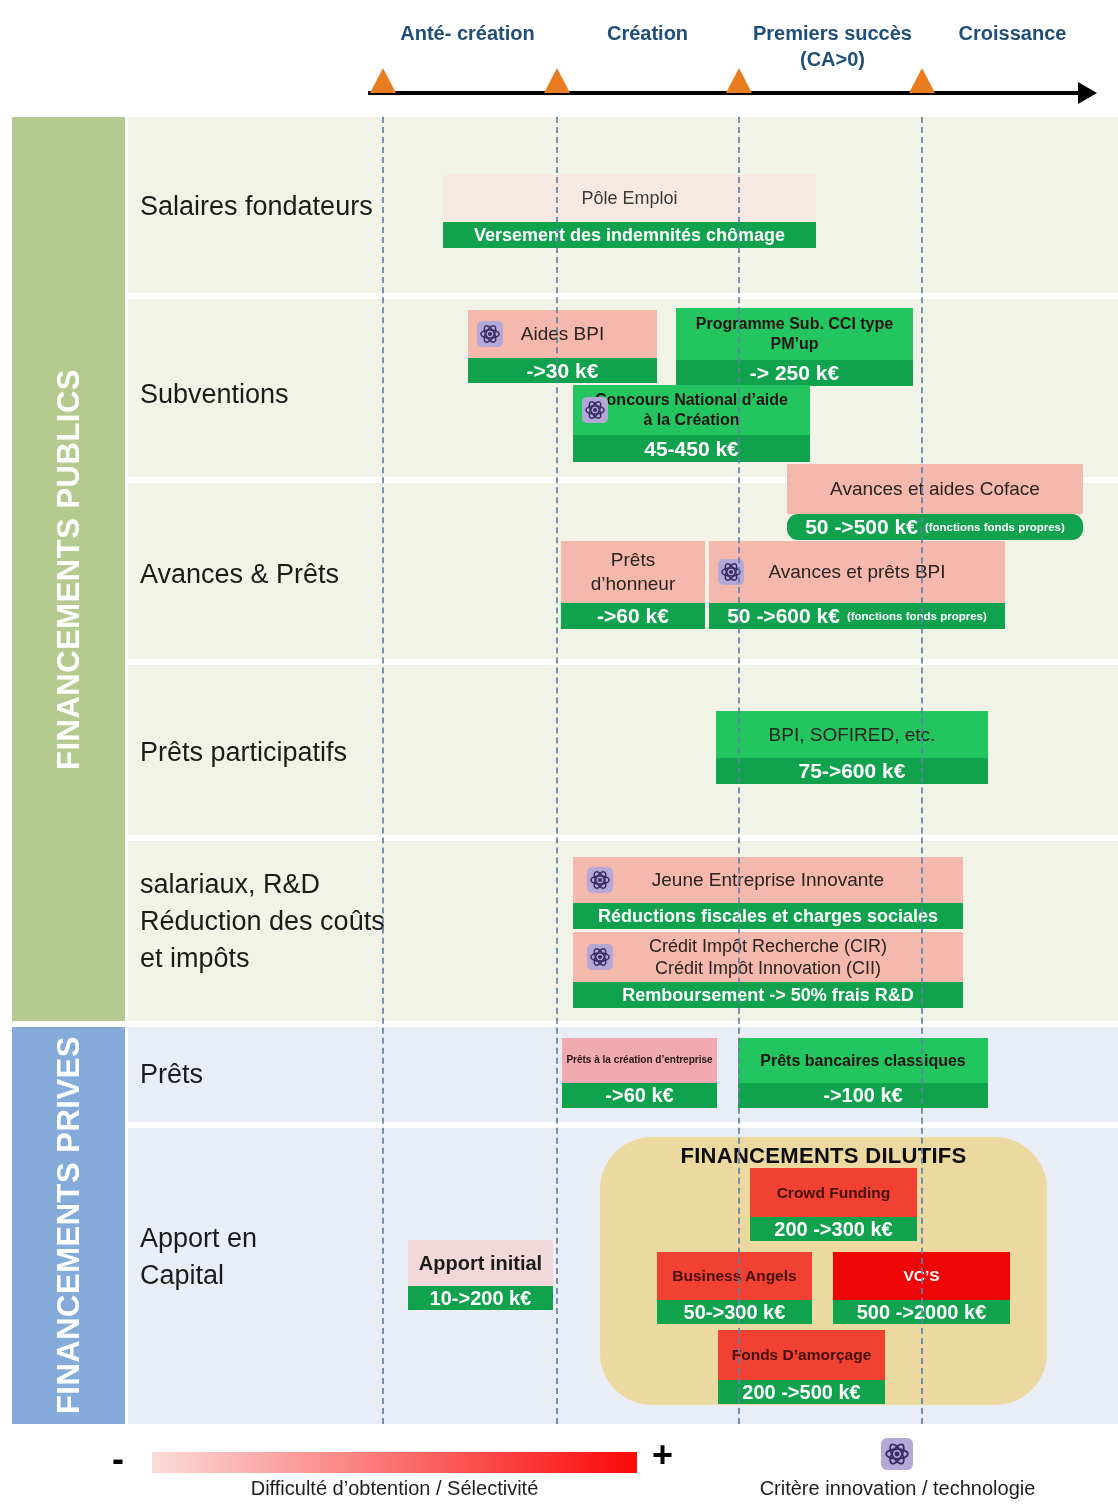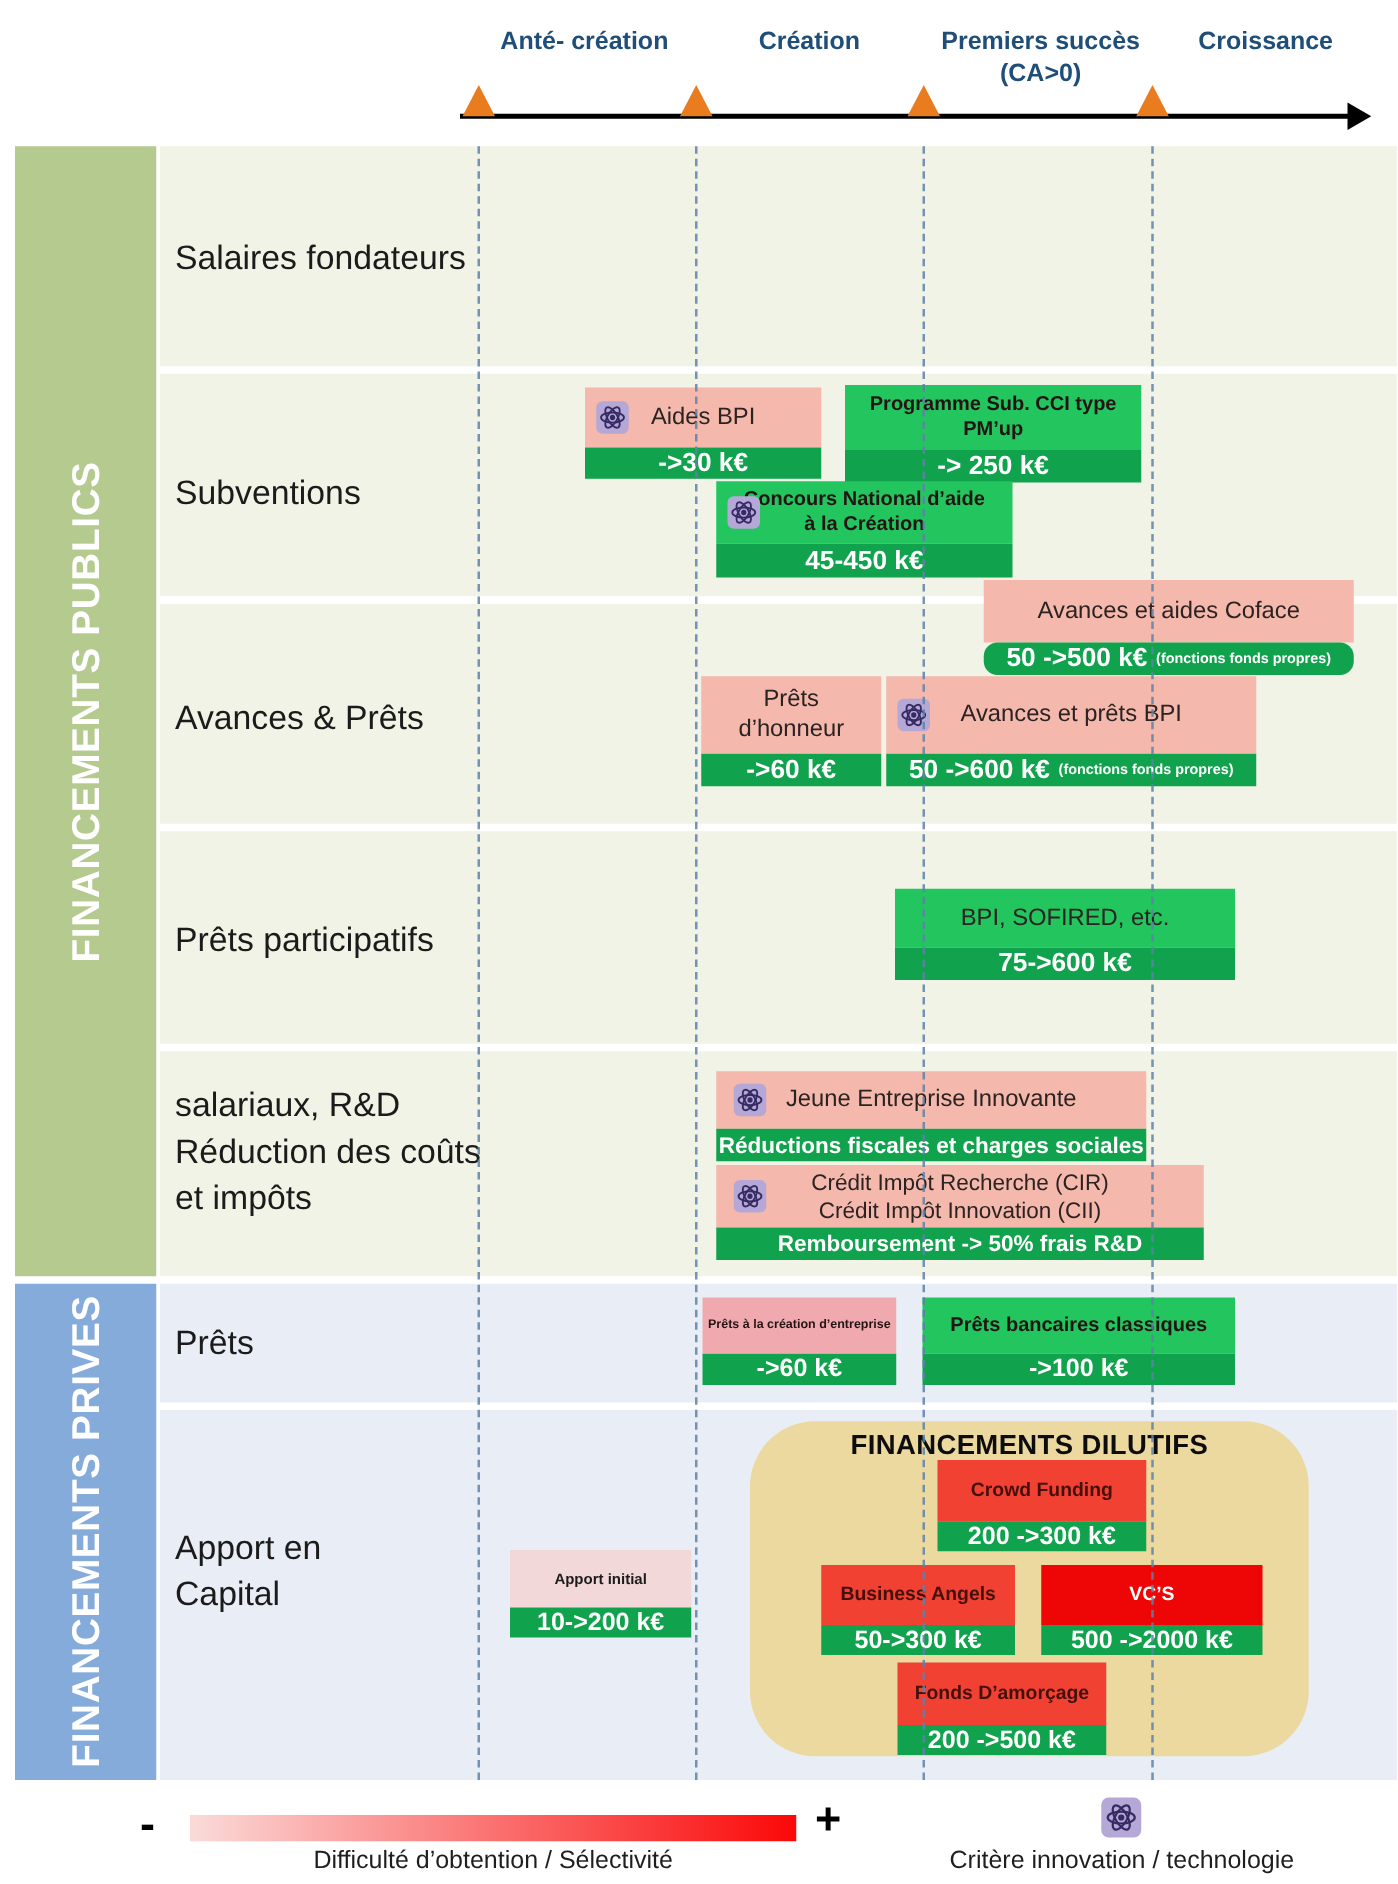--- a/index.html
+++ b/index.html
@@ -106,20 +106,28 @@
   </div>
   <div class="rowlabel" style="top:1056px;">Prêts</div>
   <div class="rowlabel" style="top:1220px;">
     <span style="display:block">Apport en</span>
     <span style="display:block">Capital</span>
   </div>
 
   <div class="panel"></div>
   <div class="panel-title">FINANCEMENTS DILUTIFS</div>
 
+  <div class="fbox fs-soft sent" style="left:443px;top:175px;width:373px;">
+    <div class="lbl c-beige" style="height:47px;">
+        <span>Pôle Emploi</span>
+      </div>
+    <div class="bar" style="height:26px;">
+        <span>Versement des indemnités chômage</span>
+      </div>
+  </div>
 
   <div class="fbox fs-big" style="left:468px;top:310px;width:189px;">
     <div class="lbl c-pale" style="height:48px;">
       <span class="atom">
           <svg viewBox="0 0 24 24" width="22" height="22">
             <g fill="none" stroke="#352a63" stroke-width="1.6">
               <ellipse cx="12" cy="12" rx="10" ry="4.4"></ellipse>
               <ellipse cx="12" cy="12" rx="10" ry="4.4" transform="rotate(60 12 12)"></ellipse>
               <ellipse cx="12" cy="12" rx="10" ry="4.4" transform="rotate(120 12 12)"></ellipse>
             </g>
@@ -202,21 +210,21 @@
 
   <div class="fbox fs-big" style="left:716px;top:711px;width:272px;">
     <div class="lbl c-salmon" style="height:47px;">
         <span>BPI, SOFIRED, etc.</span>
       </div>
     <div class="bar" style="height:26px;">
         <span>75-&gt;600 k€</span>
       </div>
   </div>
 
-  <div class="fbox fs-big sent" style="left:573px;top:857px;width:344px;">
+  <div class="fbox fs-big sent" style="left:573px;top:857px;width:390px;">
     <div class="lbl c-pale" style="height:46px;">
       <span class="atom" style="left:14px;">
           <svg viewBox="0 0 24 24" width="22" height="22">
             <g fill="none" stroke="#352a63" stroke-width="1.6">
               <ellipse cx="12" cy="12" rx="10" ry="4.4"></ellipse>
               <ellipse cx="12" cy="12" rx="10" ry="4.4" transform="rotate(60 12 12)"></ellipse>
               <ellipse cx="12" cy="12" rx="10" ry="4.4" transform="rotate(120 12 12)"></ellipse>
             </g>
             <circle cx="12" cy="12" r="2.3" fill="#352a63"></circle>
           </svg>
@@ -260,21 +268,21 @@
   <div class="fbox fs-bold bar-sm" style="left:738px;top:1038px;width:250px;">
     <div class="lbl c-salmon" style="height:45px;">
         <span>Prêts bancaires classiques</span>
       </div>
     <div class="bar" style="height:25px;">
         <span>-&gt;100 k€</span>
       </div>
   </div>
 
   <div class="fbox fs-bold bar-sm" style="left:408px;top:1240px;width:145px;">
-    <div class="lbl c-palepink" style="height:46px;font-size:12px;color:#1c1c1c;">
+    <div class="lbl c-palepink" style="height:46px;font-size:20px;color:#1c1c1c;">
         <span>Apport initial</span>
       </div>
     <div class="bar" style="height:24px;">
         <span>10-&gt;200 k€</span>
       </div>
   </div>
 
   <div class="fbox fs-dilu bar-sm" style="left:750px;top:1168px;width:167px;">
     <div class="lbl c-red" style="height:49px;">
         <span>Crowd Funding</span>

